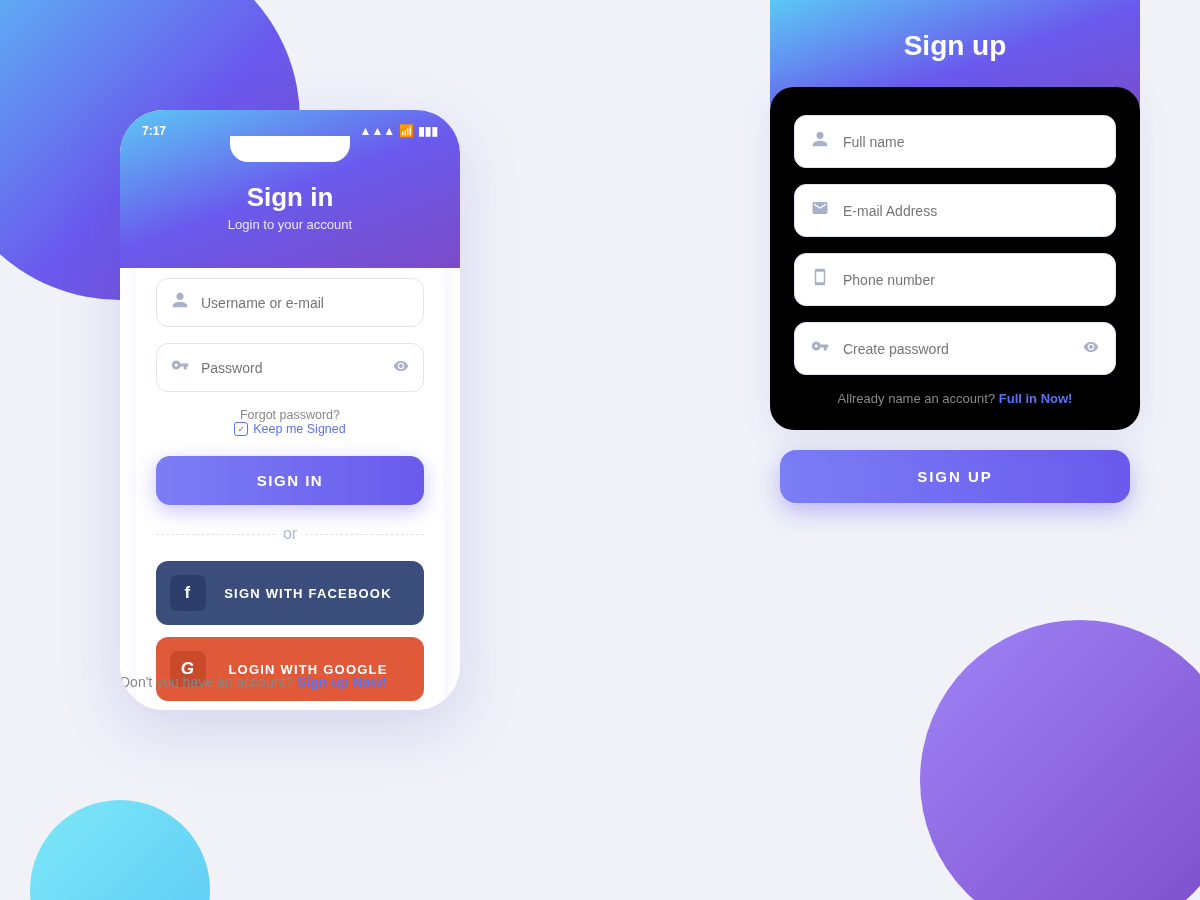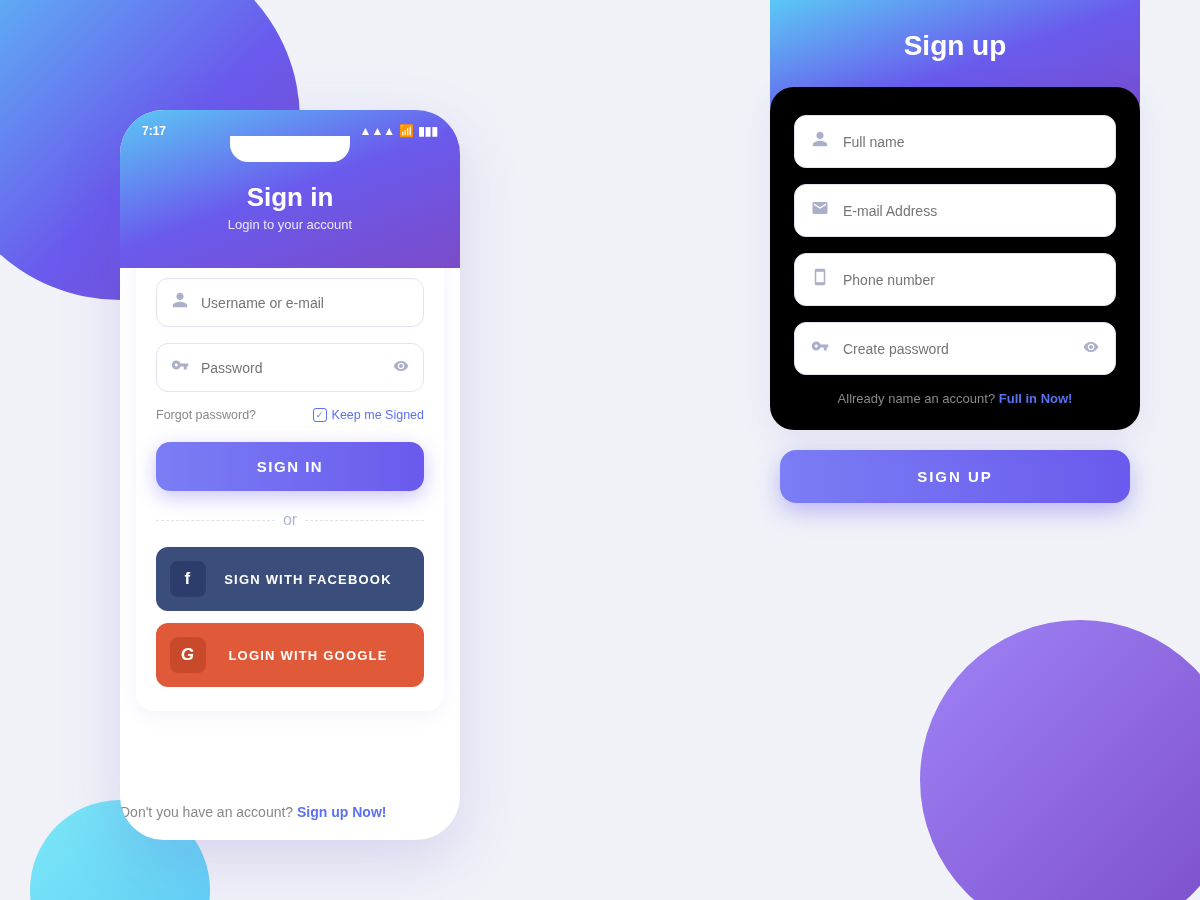--- a/index.html
+++ b/index.html
@@ -54,21 +54,21 @@
       background: linear-gradient(135deg, #9b7be0 0%, #7b4bc8 100%);
       z-index: 0;
     }
 
     
     .phone-left {
       position: absolute;
       left: 120px;
       top: 110px;
       width: 340px;
-      height: 730px;
+      height: 600px;
       background: #fff;
       border-radius: 44px;
       box-shadow: 0 20px 60px rgba(100,80,200,0.18);
       overflow: hidden;
       z-index: 2;
     }
 
     .phone-left-header {
       background: linear-gradient(160deg, #5bc8f5 0%, #6a5aed 50%, #7b4bc8 100%);
       padding: 0 0 36px 0;
@@ -156,20 +156,21 @@
       color: #aab0c8;
       font-size: 16px;
       cursor: pointer;
     }
 
     .forgot-row {
       display: flex;
       justify-content: space-between;
       align-items: center;
       margin-bottom: 20px;
+      flex-direction: column;
     }
 
     .forgot-text {
       font-size: 12.5px;
       color: #888;
     }
 
     .keep-signed {
       display: flex;
       align-items: center;

